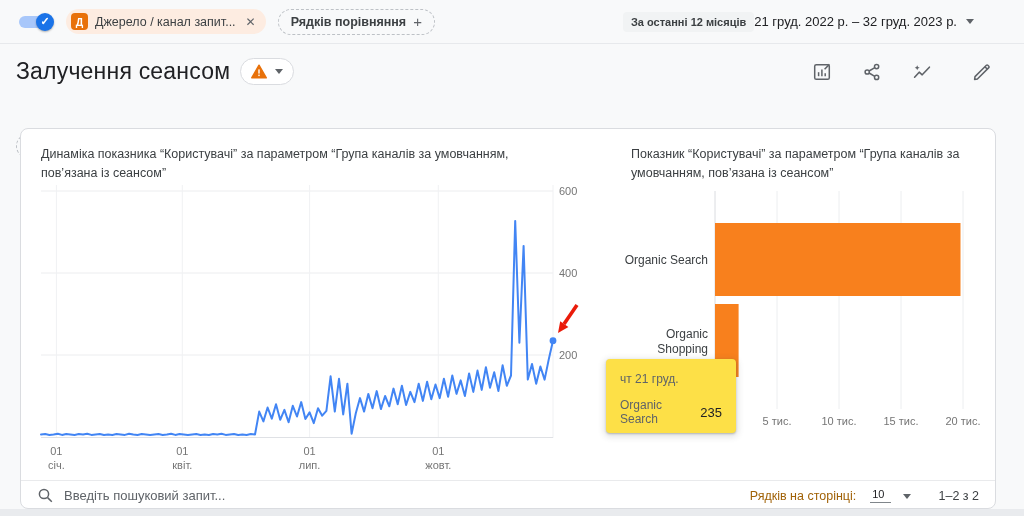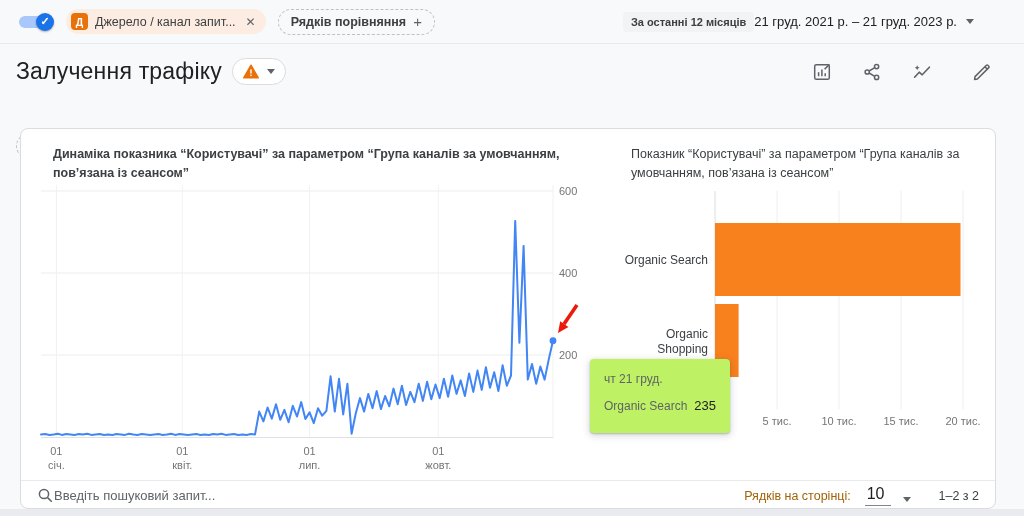--- a/index.html
+++ b/index.html
@@ -62,50 +62,50 @@
   .filter-row .dashed-btn { height:24px; font-size:12px;margin-top:39px; }
 
   
   .card {
     position:absolute; left:20px; top:128px; width:976px; height:381px;
     background:#fff; border:1px solid #dadce0; border-radius:8px;
   }
   .chart-title {
     position:absolute; font-size:12.5px; line-height:1.5; color:#3c4043;
   }
-  .chart-title.line-t { left:32px; top:16px; width:525px;font-weight:bold; }
+  .chart-title.line-t { left:20px; top:16px; width:525px; }
   .chart-title.bar-t  { left:610px; top:16px; width:352px; }
   .charts-svg { position:absolute; left:0; top:0; }
 
   
   .tooltip {
-    position:absolute; left:569px; top:230px; width:140px; height:74px;
-    background:#bef264; border-radius:4px; padding:13px 14px 0;
+    position:absolute; left:585px; top:230px; width:130px; height:74px;
+    background:#fde047; border-radius:4px; padding:13px 14px 0;
     box-shadow:0 1px 2px rgba(60,64,67,.30), 0 2px 6px 2px rgba(60,64,67,.15);
     z-index:5;
   }
   .tt-date { font-size:12px; color:#5f6368; margin-bottom:12px; }
   .tt-row { display:flex; align-items:center; justify-content:space-between; }
   .tt-series { font-size:12px; color:#5f6368; }
   .tt-value { font-size:13px; font-weight:normal; color:#202124; }
 
   
   .card-footer {
     position:absolute; left:0; right:0; top:351px; height:30px;
     border-top:1px solid #e9eaec; display:flex; align-items:center; padding:0 16px;
   }
-  .search-wrap { display:flex; align-items:center; flex:1; }
+  .search-wrap { display:flex; align-items:center; gap:10px; flex:1; }
   .search-input {
     border:none; outline:none; background:transparent; font-size:13px; color:#202124;
     font-family:"Liberation Sans",sans-serif; width:360px;
   }
   .search-input::placeholder { color:#5f6368; }
   .rows-label { font-size:12.5px; color:#a16207; margin-right:14px; }
   .rows-select { display:flex; align-items:end; gap:12px; cursor:pointer; margin-right:28px; }
-  .rows-value { font-size:16px; color:#202124; border-bottom:1px solid #80868b; padding:0 6px 2px 2px; }
+  .rows-value { font-size:11px; color:#202124; border-bottom:1px solid #80868b; padding:0 6px 2px 2px; }
   .rows-select .caret { margin-bottom:4px; }
   .range-label { font-size:12.5px; color:#3c4043; }
 
   .bottom-band { position:absolute; left:0; top:509px; width:1024px; height:7px; background:#e9ebee; }
 </style>
 </head>
 <body>
 
 <header class="topbar">
   <div class="toggle">
@@ -117,29 +117,29 @@
     <span class="dim-label">Джерело / канал запит...</span>
     <span class="chip-close">✕</span>
   </div>
   <button class="dashed-btn">
     <span>Рядків порівняння</span>
     <span class="plus">+</span>
   </button>
   <div class="topbar-right">
     <span class="preset-chip">За останні 12 місяців</span>
     <div class="date-range">
-      <span>21 груд. 2021 р. – 21 груд. 2023 р.</span>
+      <span>21 груд. 2022 р. – 32 груд. 2023 р.</span>
       <span class="caret"></span>
     </div>
   </div>
 </header>
 
 <div class="page-head">
   <div class="title-wrap">
-    <h1>Залучення трафіку</h1>
+    <h1>Залучення сеансом</h1>
     <div class="warn-pill">
       <svg width="16" height="15" viewBox="0 0 16 15">
         <path d="M8 1.2 L15.3 13.8 L0.7 13.8 Z" fill="#e8710a" stroke="#e8710a" stroke-width="1.4" stroke-linejoin="round"></path>
         <rect x="7.3" y="5.4" width="1.4" height="4.2" fill="#fff"></rect>
         <rect x="7.3" y="10.6" width="1.4" height="1.5" fill="#fff"></rect>
       </svg>
       <span class="caret"></span>
     </div>
   </div>
   <div class="tool-icons">

